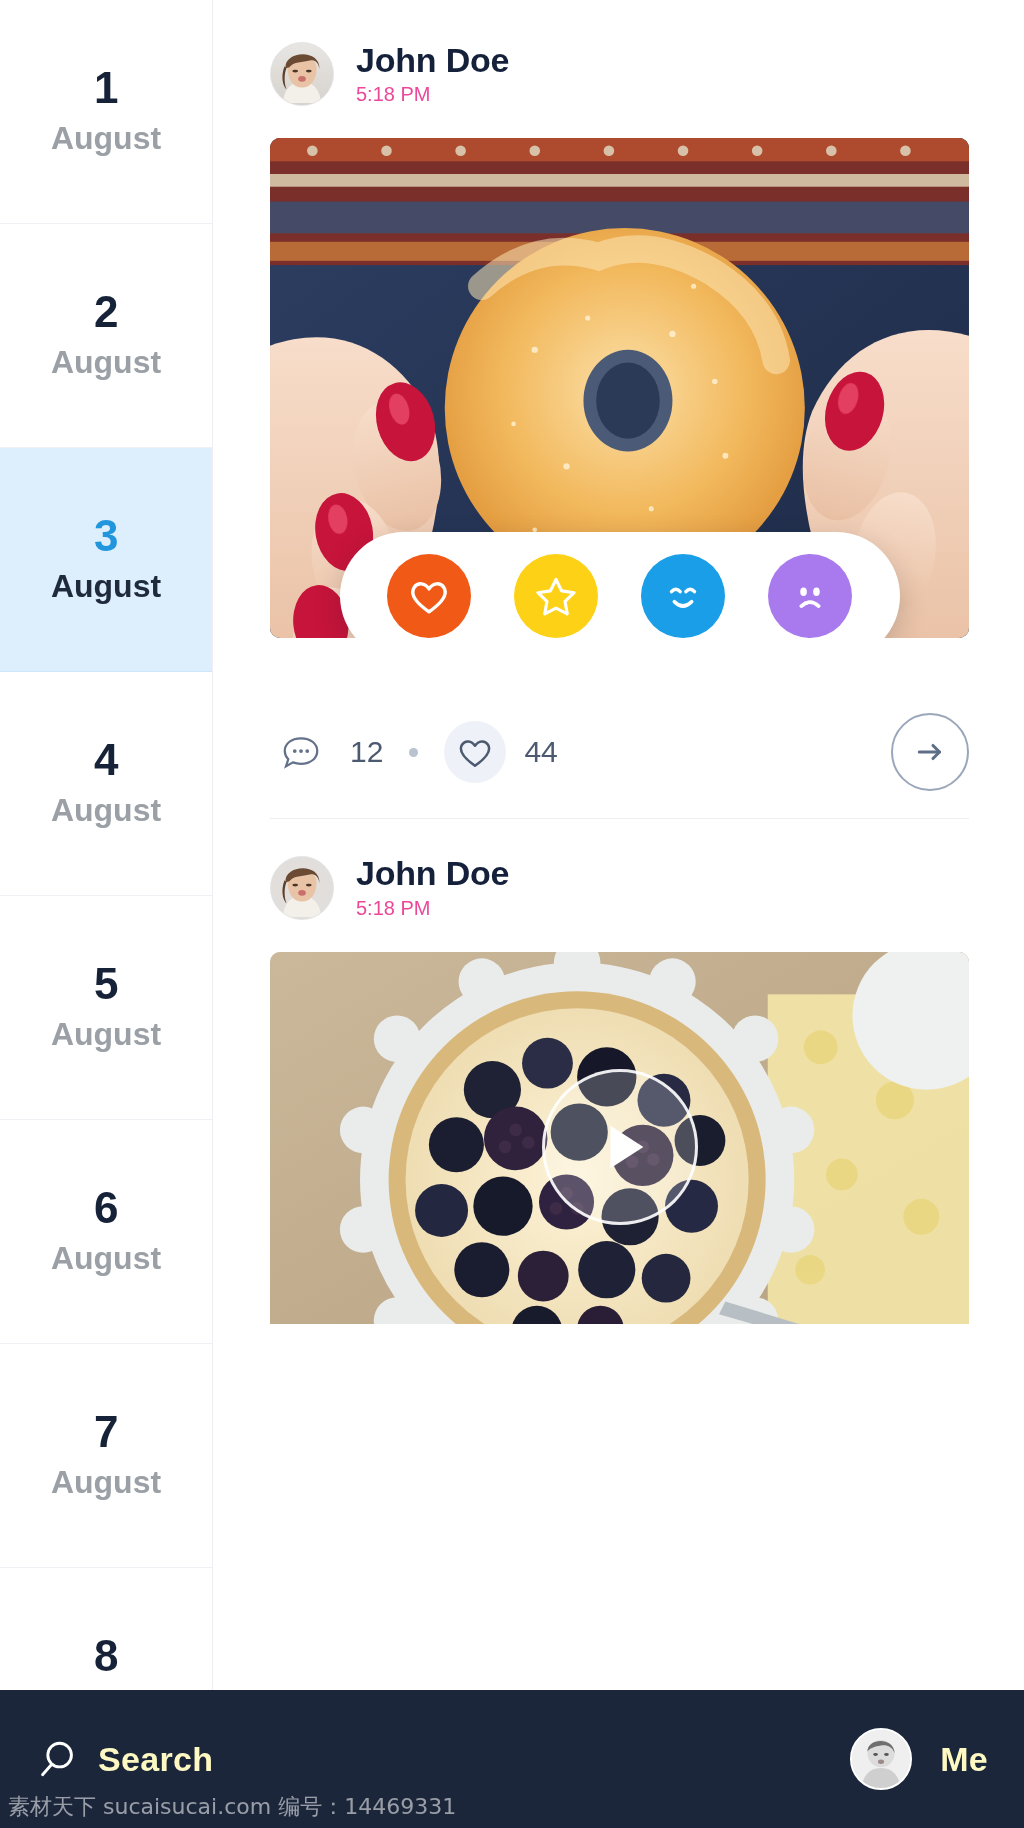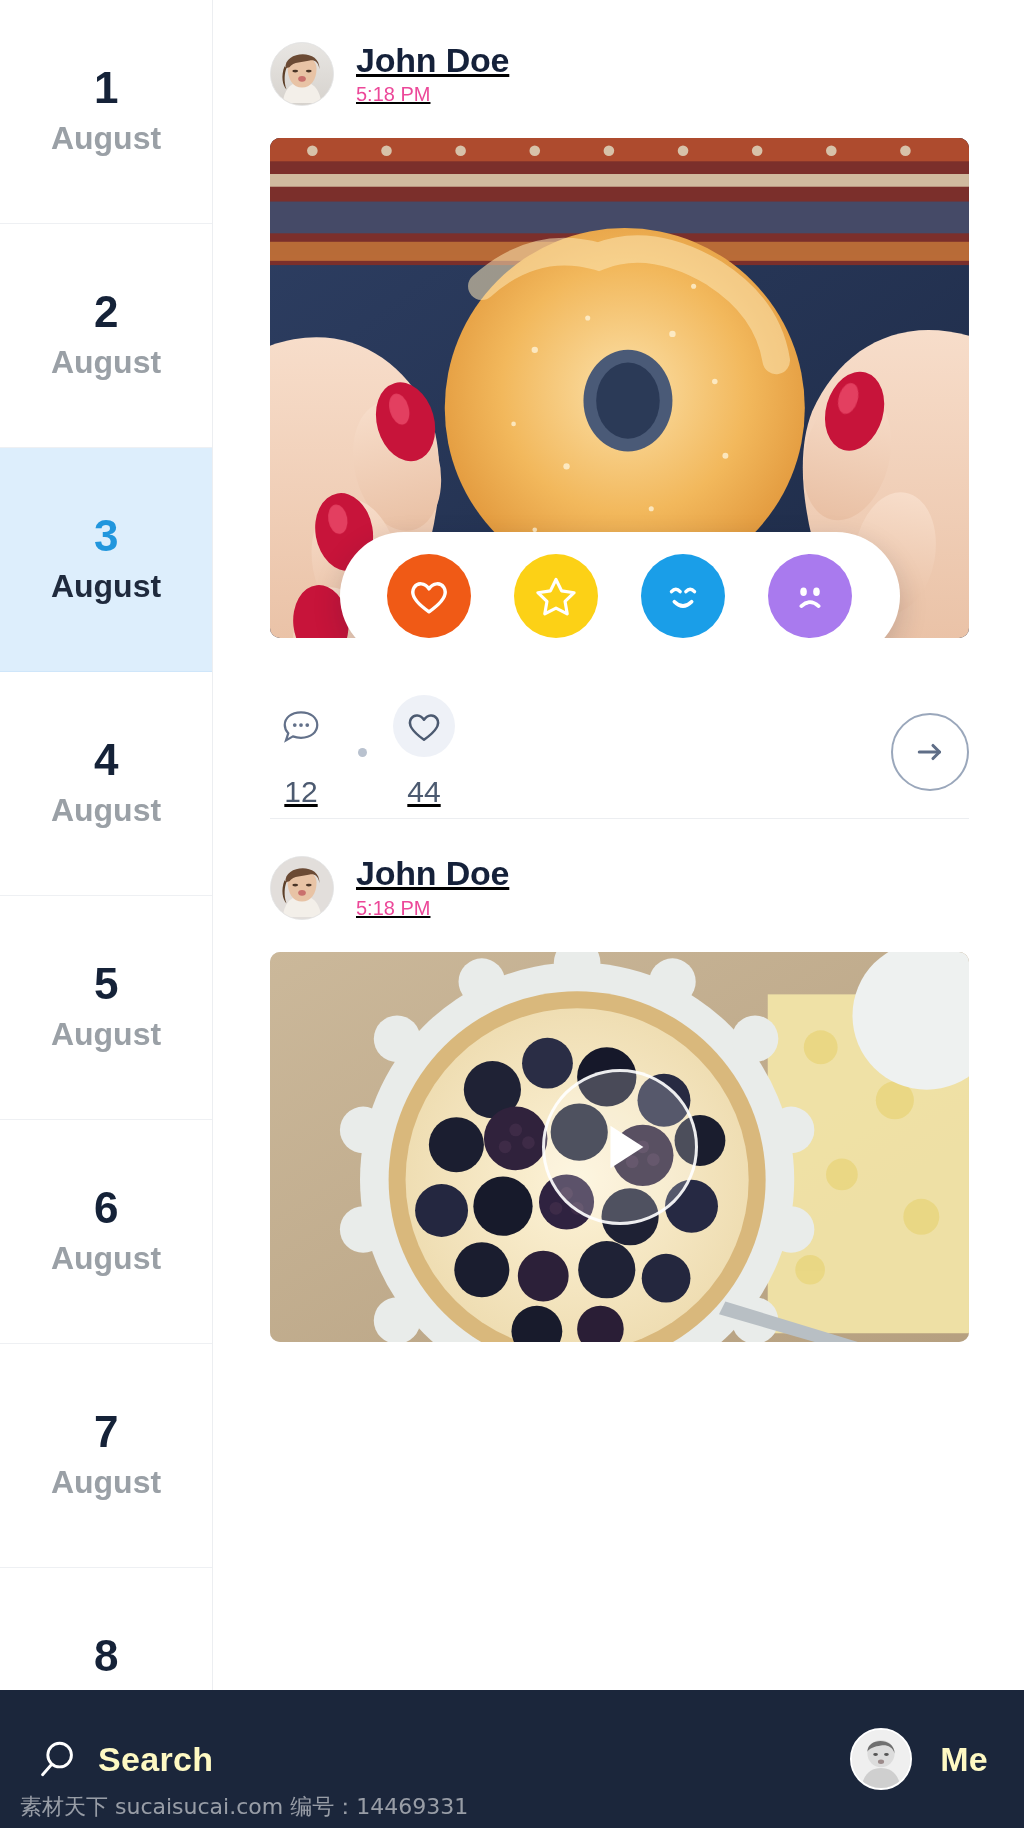--- a/index.html
+++ b/index.html
@@ -30,22 +30,22 @@
     line-height: 1; letter-spacing: -0.5px;
   }
   .day-cell.active .day-num { color: #2196dd; }
   .day-month {
     font-size: 32px; color: #9aa0a6; margin-top: 10px; font-weight: 700;
   }
   .day-cell.active .day-month { color: #1f2a3d; }
 
   
   .feed {
-    flex: 1; height: 1828px; background: #fff;
-    padding: 0 55px 12px 57px; overflow: hidden; position: relative; text-decoration: underline;
+    flex: 1; height: 1324px; background: #fff;
+    padding: 0 55px 12px 57px; overflow: hidden; position: relative;
   }
   .post { position: relative; }
   .post + .post { border-top: 1px solid #eceef1; margin-top: 26px; padding-top: 36px; }
 
   .post-head { display: flex; align-items: center; padding-top: 42px; gap: 22px; }
   .avatar {
     width: 64px; height: 64px; border-radius: 50%;
     flex: 0 0 64px; overflow: hidden; position: relative;
     background: #dcdcdc; border: 1px solid #e6e6e6;
   }
@@ -84,21 +84,21 @@
     display: flex; align-items: center; justify-content: center;
     cursor: pointer;
   }
   .reaction svg { width: 46px; height: 46px; display:block; }
 
   
   .engagement {
     display: flex; align-items: center; margin-top: 74px;
     height: 80px; gap: 0;
   }
-  .eng-item { display: flex; align-items: center; gap: 18px; flex-direction: column; }
+  .eng-item { display: flex; align-items: center; gap: 18px; }
   .eng-icon-wrap {
     width: 62px; height: 62px; border-radius: 50%;
     display:flex; align-items:center; justify-content:center;
   }
   .eng-icon-wrap.filled { background: #eef1f7; }
   .eng-icon-wrap svg { width: 40px; height: 40px; display:block; }
   .eng-count { font-size: 30px; color: #4c5a70; font-weight: 400; }
   .eng-sep { width: 9px; height: 9px; border-radius:50%; background:#b9c2cf; margin: 0 26px; }
   .eng-spacer { flex: 1; }
   .next-btn {
@@ -132,21 +132,21 @@
   .bb-label { color: #fef9c3; font-size: 34px; font-weight: 700; letter-spacing: 0.3px; }
   .bb-spacer { flex: 1; }
   .bb-right { display: flex; align-items: center; gap: 28px; cursor: pointer; }
   .bb-avatar {
     width: 62px; height: 62px; border-radius: 50%;
     background: #e9e9e9; overflow: hidden; border: 2px solid #fff;
   }
   .bb-avatar svg { width:100%; height:100%; display:block; }
 
   .watermark {
-    position: absolute; left: 20px; bottom: 6px; z-index: 30;
+    position: absolute; left: 8px; bottom: 6px; z-index: 30;
     font-size: 22px; color: rgba(255,255,255,0.55);
     font-family: "DejaVu Sans", sans-serif; white-space: nowrap;
   }
 </style>
 </head>
 <body>
 
 <div class="app">
 
   <aside class="sidebar">

